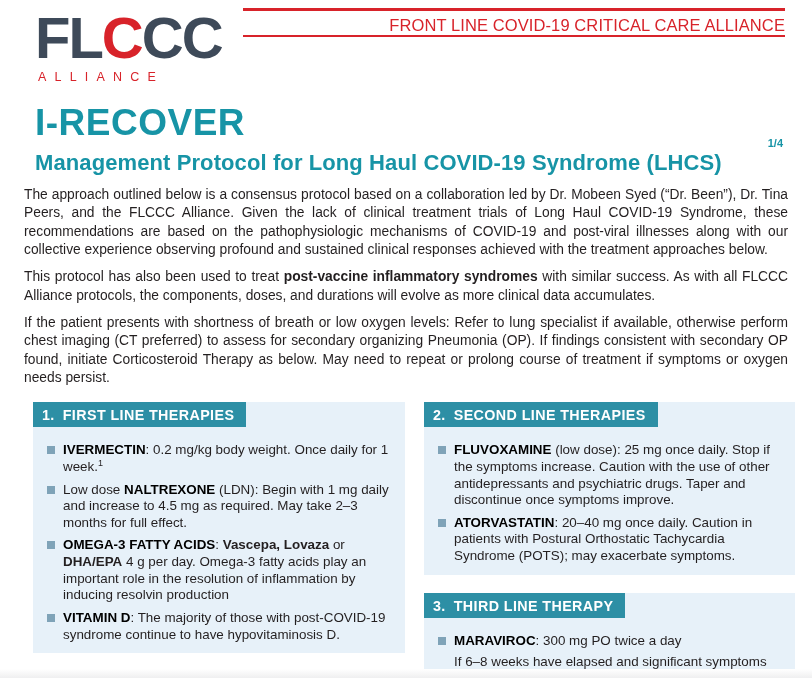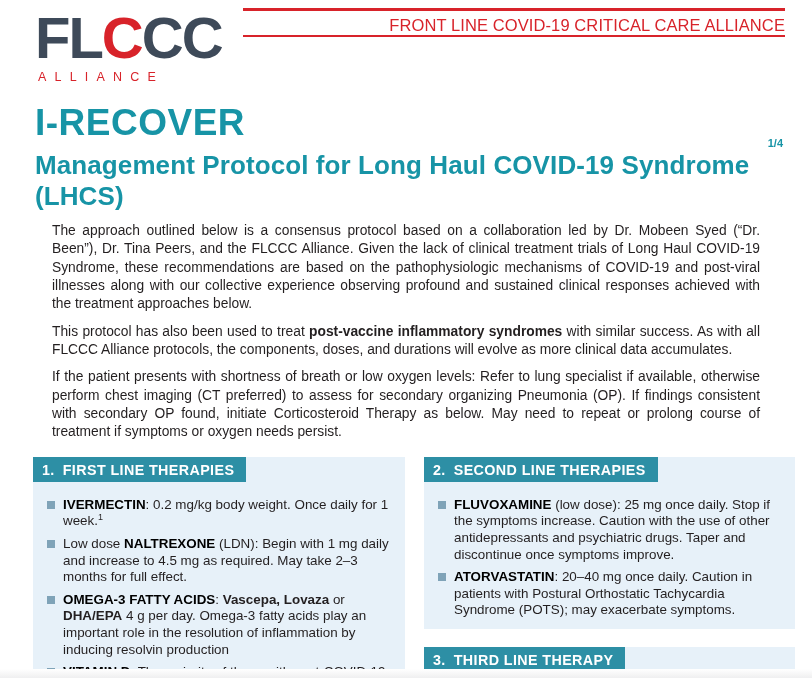--- a/index.html
+++ b/index.html
@@ -16,23 +16,23 @@
   .logo-sub { color:#D8232A; font-size:12.5px; font-weight:400; letter-spacing:8.2px; margin:3px 0 0 3px; }
   .tagline { flex:1; margin-left:36px; }
   .rule { height:3px; background:#D8232A; }
   .rule.thin { height:2px; }
   .tl1 { color:#D8232A; font-weight:400; font-size:16.5px; text-align:right; margin-top:5px; letter-spacing:0.1px; }
   .tl2 { color:#3E4A59; font-weight:700; font-size:15.5px; text-align:right; margin:1px 0 5px; letter-spacing:0.1px; }
   
   .page-ind { position:absolute; top:114px; right:29px; color:#1794A6; font-size:11px; font-weight:700;margin-top:23px; }
   .title-wrap { padding:0 35px; }
   h1.main-title { margin-top:20px; font-size:37px; font-weight:800; color:#1794A6; letter-spacing:0.5px; line-height:1.05; }
-  h2.sub-title { margin-top:7px; font-size:26px; font-weight:700; color:#1794A6; letter-spacing:0.1px; }
+  h2.sub-title { margin-top:7px; font-size:22px; font-weight:700; color:#1794A6; letter-spacing:0.1px; }
   
-  .intro { padding:0 52px; }
+  .intro { padding:0 24px; }
   .intro p { margin-top:9px; font-size:13.8px; line-height:1.33; text-align:justify; color:#231F20; }
   .intro p:first-child { margin-top:10px; }
   .intro b { font-weight:700; }
   
   .cols { display:flex; gap:19px; padding:0 17px 0 33px; margin-top:15px; align-items:flex-start; }
   .col-left { width:372px; flex:none; }
   .col-right { width:371px; flex:none; display:flex; flex-direction:column; gap:18px; }
   .panel { background:#E7F1F9; padding-bottom:10px; }
   .sec-head { display:inline-block; background:#2D8FA5; color:#ffffff; font-weight:700; font-size:14.3px; letter-spacing:0.4px; padding:5px 12px 4px 9px; }
   .sec-head .num { margin-right:8px; }

